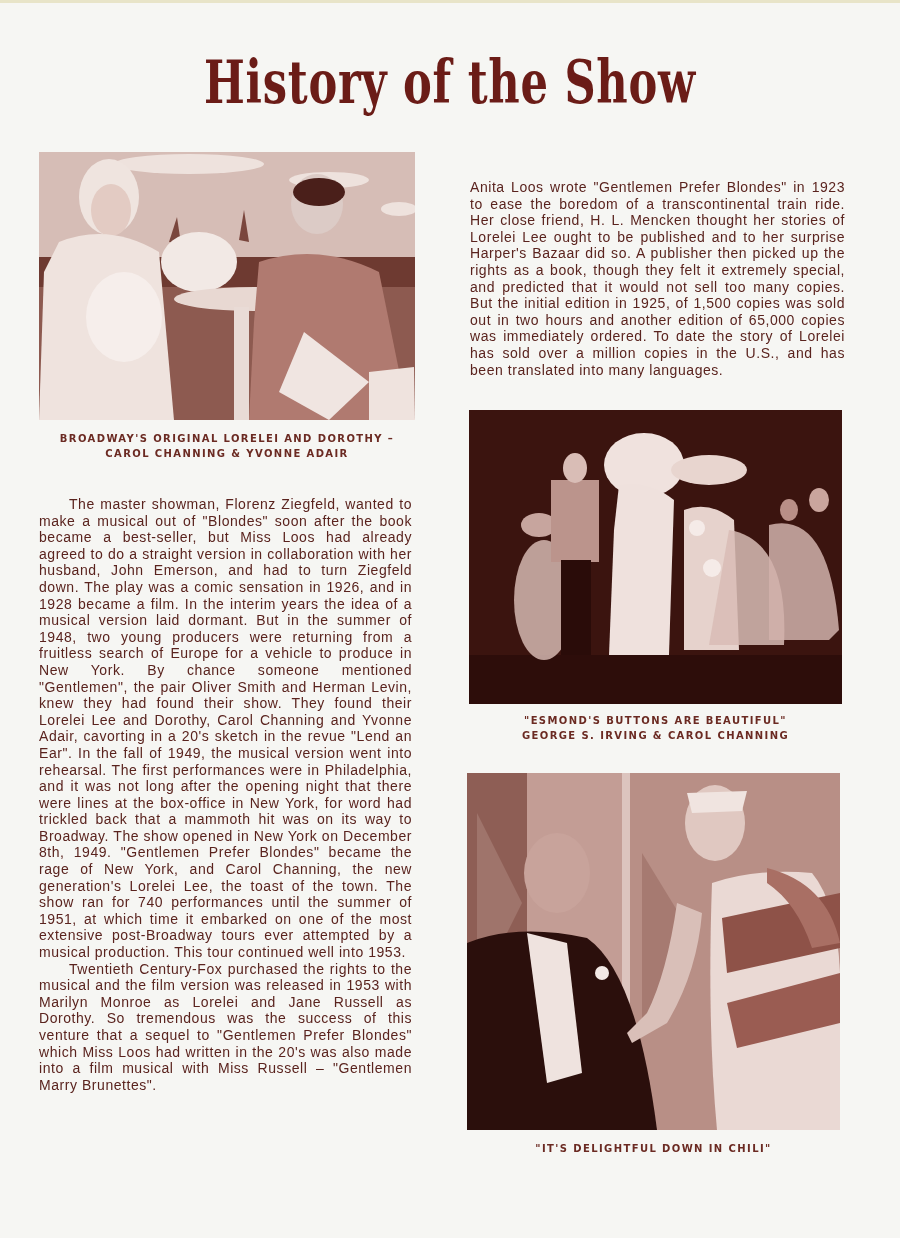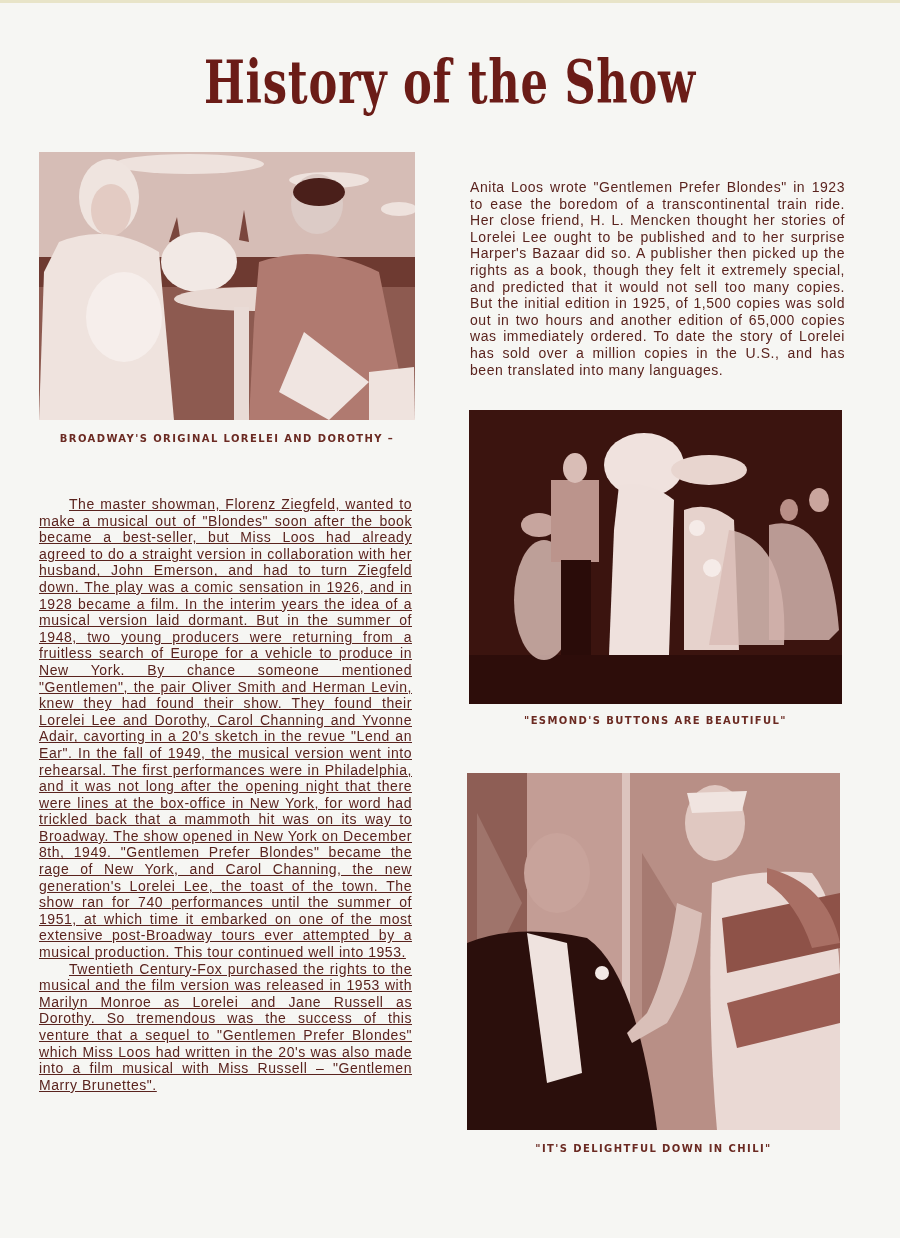--- a/index.html
+++ b/index.html
@@ -27,21 +27,21 @@
     font-size:10px; line-height:15px; letter-spacing:1.4px;
     color:#6b2a22;
   }
   .caption div { white-space:nowrap; }
   .text-block {
     position:absolute;
     font-size:14px; line-height:16.6px; letter-spacing:0.55px;
     color:#5a231e; text-align:justify;
   }
   .text-block p { margin:0; }
-  .indent { text-indent:30px;text-decoration:underline; }
+  .indent { text-indent:30px; }
 </style>
 </head>
 <body>
 
 <div class="top-strip"></div>
 
 <h1 class="title" style="margin:0;">History of the Show</h1>
 
 <div class="photo" style="left:39px; top:152px; width:376px; height:268px;">
   <svg viewBox="0 0 376 268" preserveAspectRatio="none">
@@ -63,20 +63,21 @@
     <rect x="195" y="155" width="15" height="113" fill="#e9dbd6"></rect>
     <ellipse cx="278" cy="52" rx="26" ry="30" fill="#dccbc6"></ellipse>
     <ellipse cx="280" cy="40" rx="26" ry="14" fill="#4a1f1a"></ellipse>
     <path d="M220 110 Q280 90 340 120 L370 268 L210 268 L215 170 Z" fill="#b07a70"></path>
     <path d="M265 180 L330 230 L290 268 L240 240 Z" fill="#f0e5e1"></path>
     <path d="M330 220 L375 215 L376 268 L330 268 Z" fill="#efe3de"></path>
   </svg>
 </div>
 <div class="caption" style="left:39px; top:431px; width:376px;">
   <div>BROADWAY'S ORIGINAL LORELEI AND DOROTHY –</div>
+  <div>CAROL CHANNING &amp; YVONNE ADAIR</div>
 </div>
 
 <div class="text-block" style="left:470px; top:179px; width:375px;">
   <p>Anita Loos wrote "Gentlemen Prefer Blondes" in 1923 to ease the boredom of a transcontinental train ride. Her close friend, H. L. Mencken thought her stories of Lorelei Lee ought to be published and to her surprise Harper's Bazaar did so. A publisher then picked up the rights as a book, though they felt it extremely special, and predicted that it would not sell too many copies. But the initial edition in 1925, of 1,500 copies was sold out in two hours and another edition of 65,000 copies was immediately ordered. To date the story of Lorelei has sold over a million copies in the U.S., and has been translated into many languages.</p>
 </div>
 
 <div class="photo" style="left:469px; top:410px; width:373px; height:294px;">
   <svg viewBox="0 0 373 294" preserveAspectRatio="none">
     <rect width="373" height="294" fill="#3b140f"></rect>
     <rect y="245" width="373" height="49" fill="#2d0d0a"></rect>
@@ -92,20 +93,21 @@
     <path d="M260 120 Q320 130 315 235 L240 235 Z" fill="#d8bcb5" opacity="0.85"></path>
     <path d="M300 115 Q360 100 370 220 L360 230 L300 230 Z" fill="#d1b2ab" opacity="0.85"></path>
     <ellipse cx="350" cy="90" rx="10" ry="12" fill="#caa59d"></ellipse>
     <ellipse cx="320" cy="100" rx="9" ry="11" fill="#b98f87"></ellipse>
     <ellipse cx="228" cy="118" rx="8" ry="8" fill="#f5ebe8"></ellipse>
     <ellipse cx="243" cy="158" rx="9" ry="9" fill="#f5ebe8"></ellipse>
   </svg>
 </div>
 <div class="caption" style="left:469px; top:713px; width:373px;">
   <div>"ESMOND'S BUTTONS ARE BEAUTIFUL"</div>
+  <div>GEORGE S. IRVING &amp; CAROL CHANNING</div>
 </div>
 
 <div class="text-block" style="left:39px; top:496px; width:373px;">
   <p class="indent">The master showman, Florenz Ziegfeld, wanted to make a musical out of "Blondes" soon after the book became a best-seller, but Miss Loos had already agreed to do a straight version in collaboration with her husband, John Emerson, and had to turn Ziegfeld down. The play was a comic sensation in 1926, and in 1928 became a film. In the interim years the idea of a musical version laid dormant. But in the summer of 1948, two young producers were returning from a fruitless search of Europe for a vehicle to produce in New York. By chance someone mentioned "Gentlemen", the pair Oliver Smith and Herman Levin, knew they had found their show. They found their Lorelei Lee and Dorothy, Carol Channing and Yvonne Adair, cavorting in a 20's sketch in the revue "Lend an Ear". In the fall of 1949, the musical version went into rehearsal. The first performances were in Philadelphia, and it was not long after the opening night that there were lines at the box-office in New York, for word had trickled back that a mammoth hit was on its way to Broadway. The show opened in New York on December 8th, 1949. "Gentlemen Prefer Blondes" became the rage of New York, and Carol Channing, the new generation's Lorelei Lee, the toast of the town. The show ran for 740 performances until the summer of 1951, at which time it embarked on one of the most extensive post-Broadway tours ever attempted by a musical production. This tour continued well into 1953.</p>
   <p class="indent">Twentieth Century-Fox purchased the rights to the musical and the film version was released in 1953 with Marilyn Monroe as Lorelei and Jane Russell as Dorothy. So tremendous was the success of this venture that a sequel to "Gentlemen Prefer Blondes" which Miss Loos had written in the 20's was also made into a film musical with Miss Russell – "Gentlemen Marry Brunettes".</p>
 </div>
 
 <div class="photo" style="left:467px; top:773px; width:373px; height:357px;">
   <svg viewBox="0 0 373 357" preserveAspectRatio="none">
     <rect width="373" height="357" fill="#b88f86"></rect>

